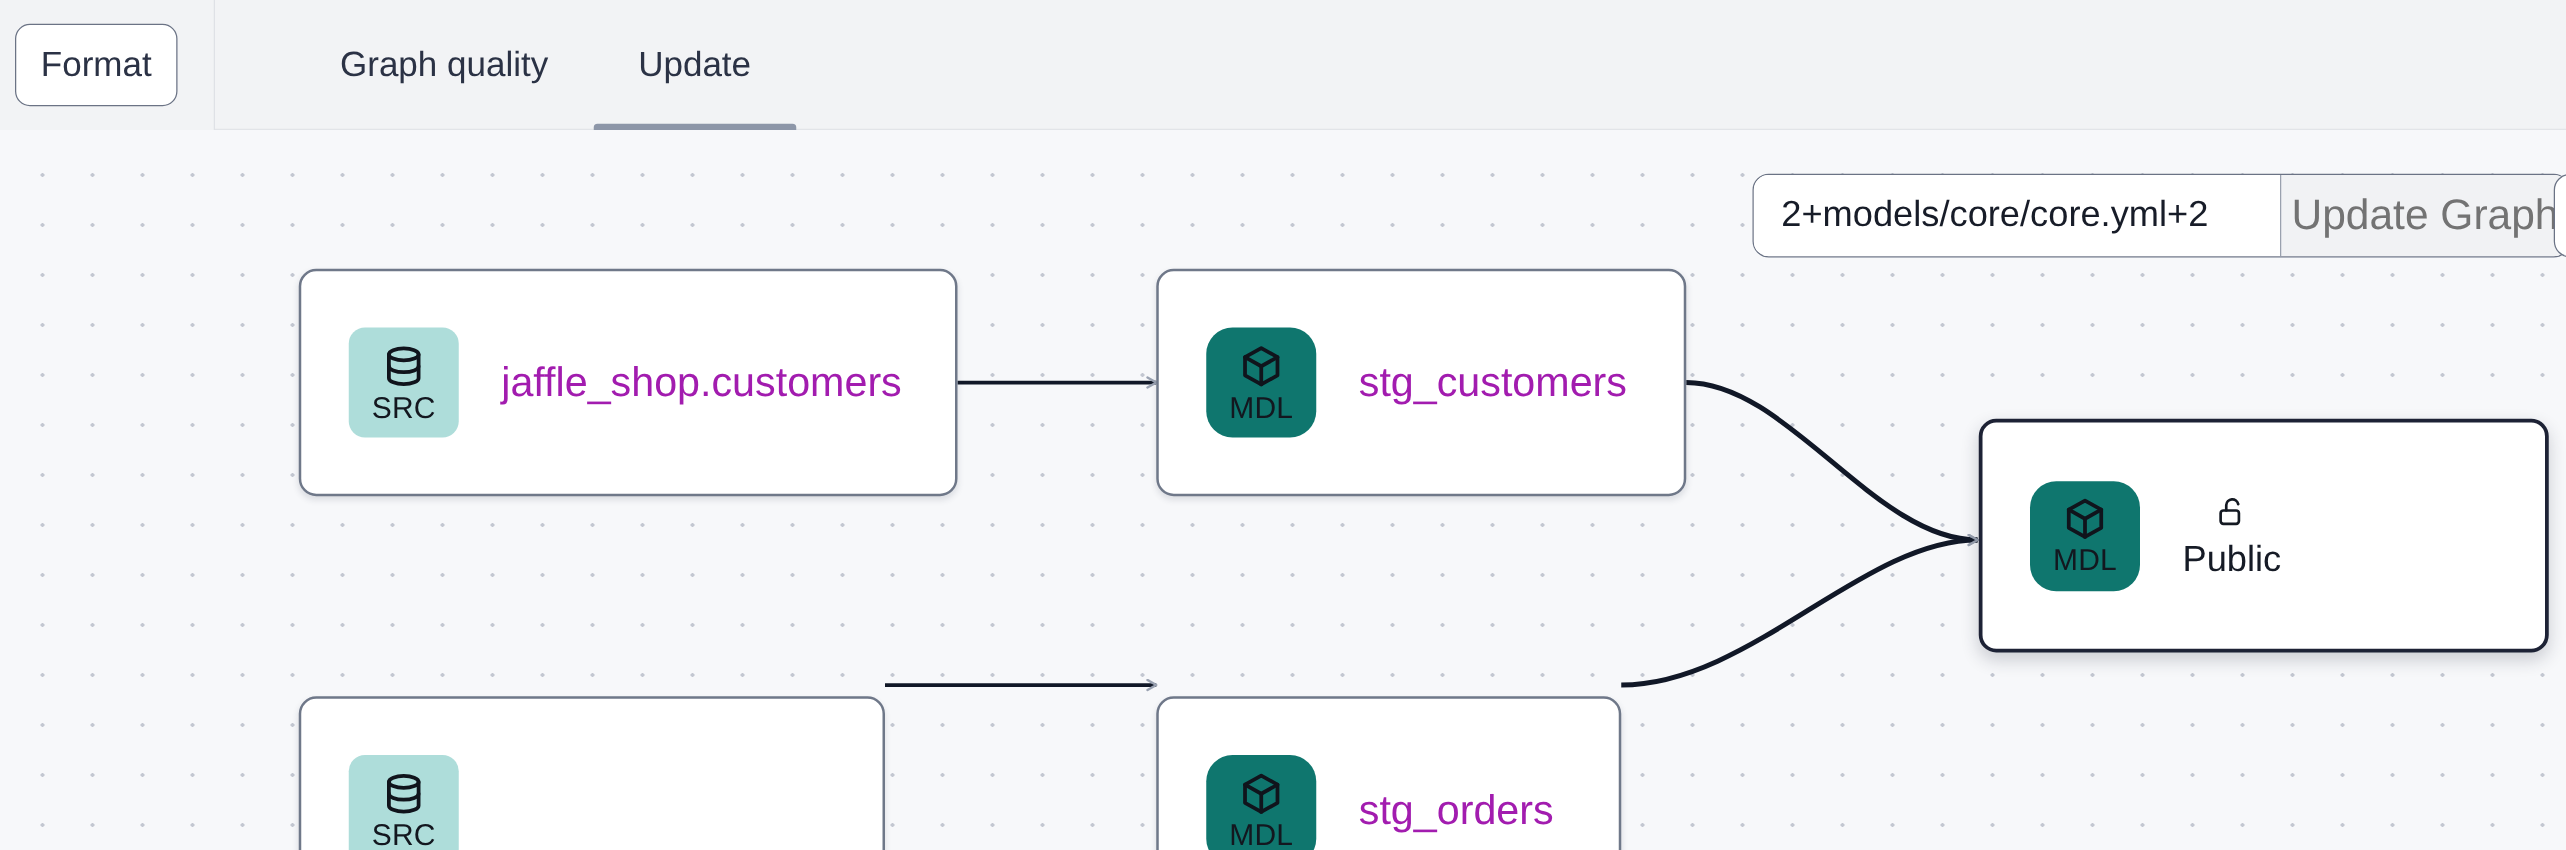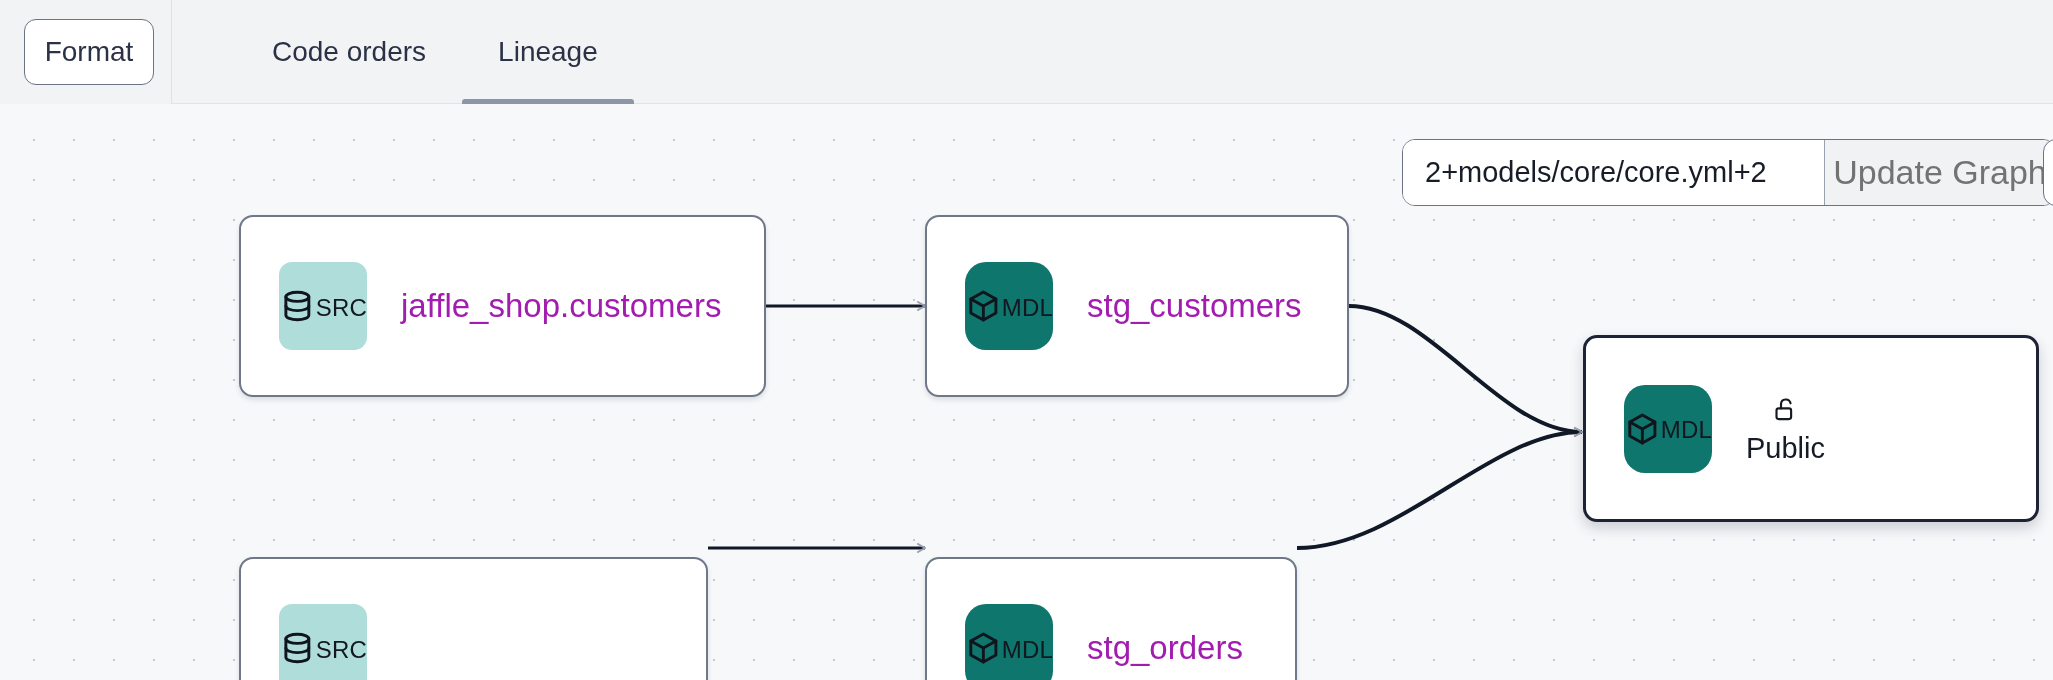--- a/index.html
+++ b/index.html
@@ -17,21 +17,21 @@
     width: 2053px; height: 104px;
     background: #f2f3f5;
     border-bottom: 1px solid #e2e4e8;
     display: flex; align-items: center;
   }
   .format-zone {
     width: 172px; height: 104px;
     background: #f2f3f5;
     border-right: 1px solid #dfe1e6;
     display: flex; align-items: center;
-    padding-left: 24px;
+    padding-left: 12px;
   }
   .format-button {
     width: 130px; height: 66px;
     background: #ffffff;
     border: 1.6px solid #6b7385;
     border-radius: 12px;
     font-size: 28px;
     color: #2b3245;
     cursor: pointer;
     font-family: "Liberation Sans", sans-serif;
@@ -79,21 +79,21 @@
     padding-left: 38px;
     box-shadow: 0 3px 5px rgba(40,48,70,0.13);
   }
   .node.selected {
     border: 3.5px solid #1d2235;
     box-shadow: 0 6px 14px rgba(30,36,56,0.20);
   }
   .badge {
     width: 88px; height: 88px;
     border-radius: 13px;
-    display: flex; flex-direction: row;
+    display: flex; flex-direction: column;
     align-items: center; justify-content: center;
     flex: 0 0 auto;
   }
   .badge.src { background: #aeddda; }
   .badge.mdl { background: #0f766e; border-radius: 21px; }
   .badge svg { display: block; }
   .badge-label {
     font-size: 24px; color: #13171f; line-height: 1;
     margin-top: 3px; letter-spacing: 0.2px;
   }
@@ -145,25 +145,25 @@
 </style>
 </head>
 <body>
 
 <div class="topbar">
   <div class="format-zone">
     <button class="format-button">Format</button>
   </div>
   <div class="tabs">
     <div class="tab">
-      <span>Code orders</span>
+      <span>Graph quality</span>
 
     </div>
     <div class="tab active">
-      <span>Lineage</span>
+      <span>Update</span>
       <span class="underline"></span>
     </div>
   </div>
 </div>
 
 <div class="canvas">
 
   <svg class="edges" viewBox="0 0 2053 576">
     <defs>
       <marker id="arrow" markerWidth="12" markerHeight="12" refX="9" refY="5" orient="auto" markerUnits="userSpaceOnUse">

